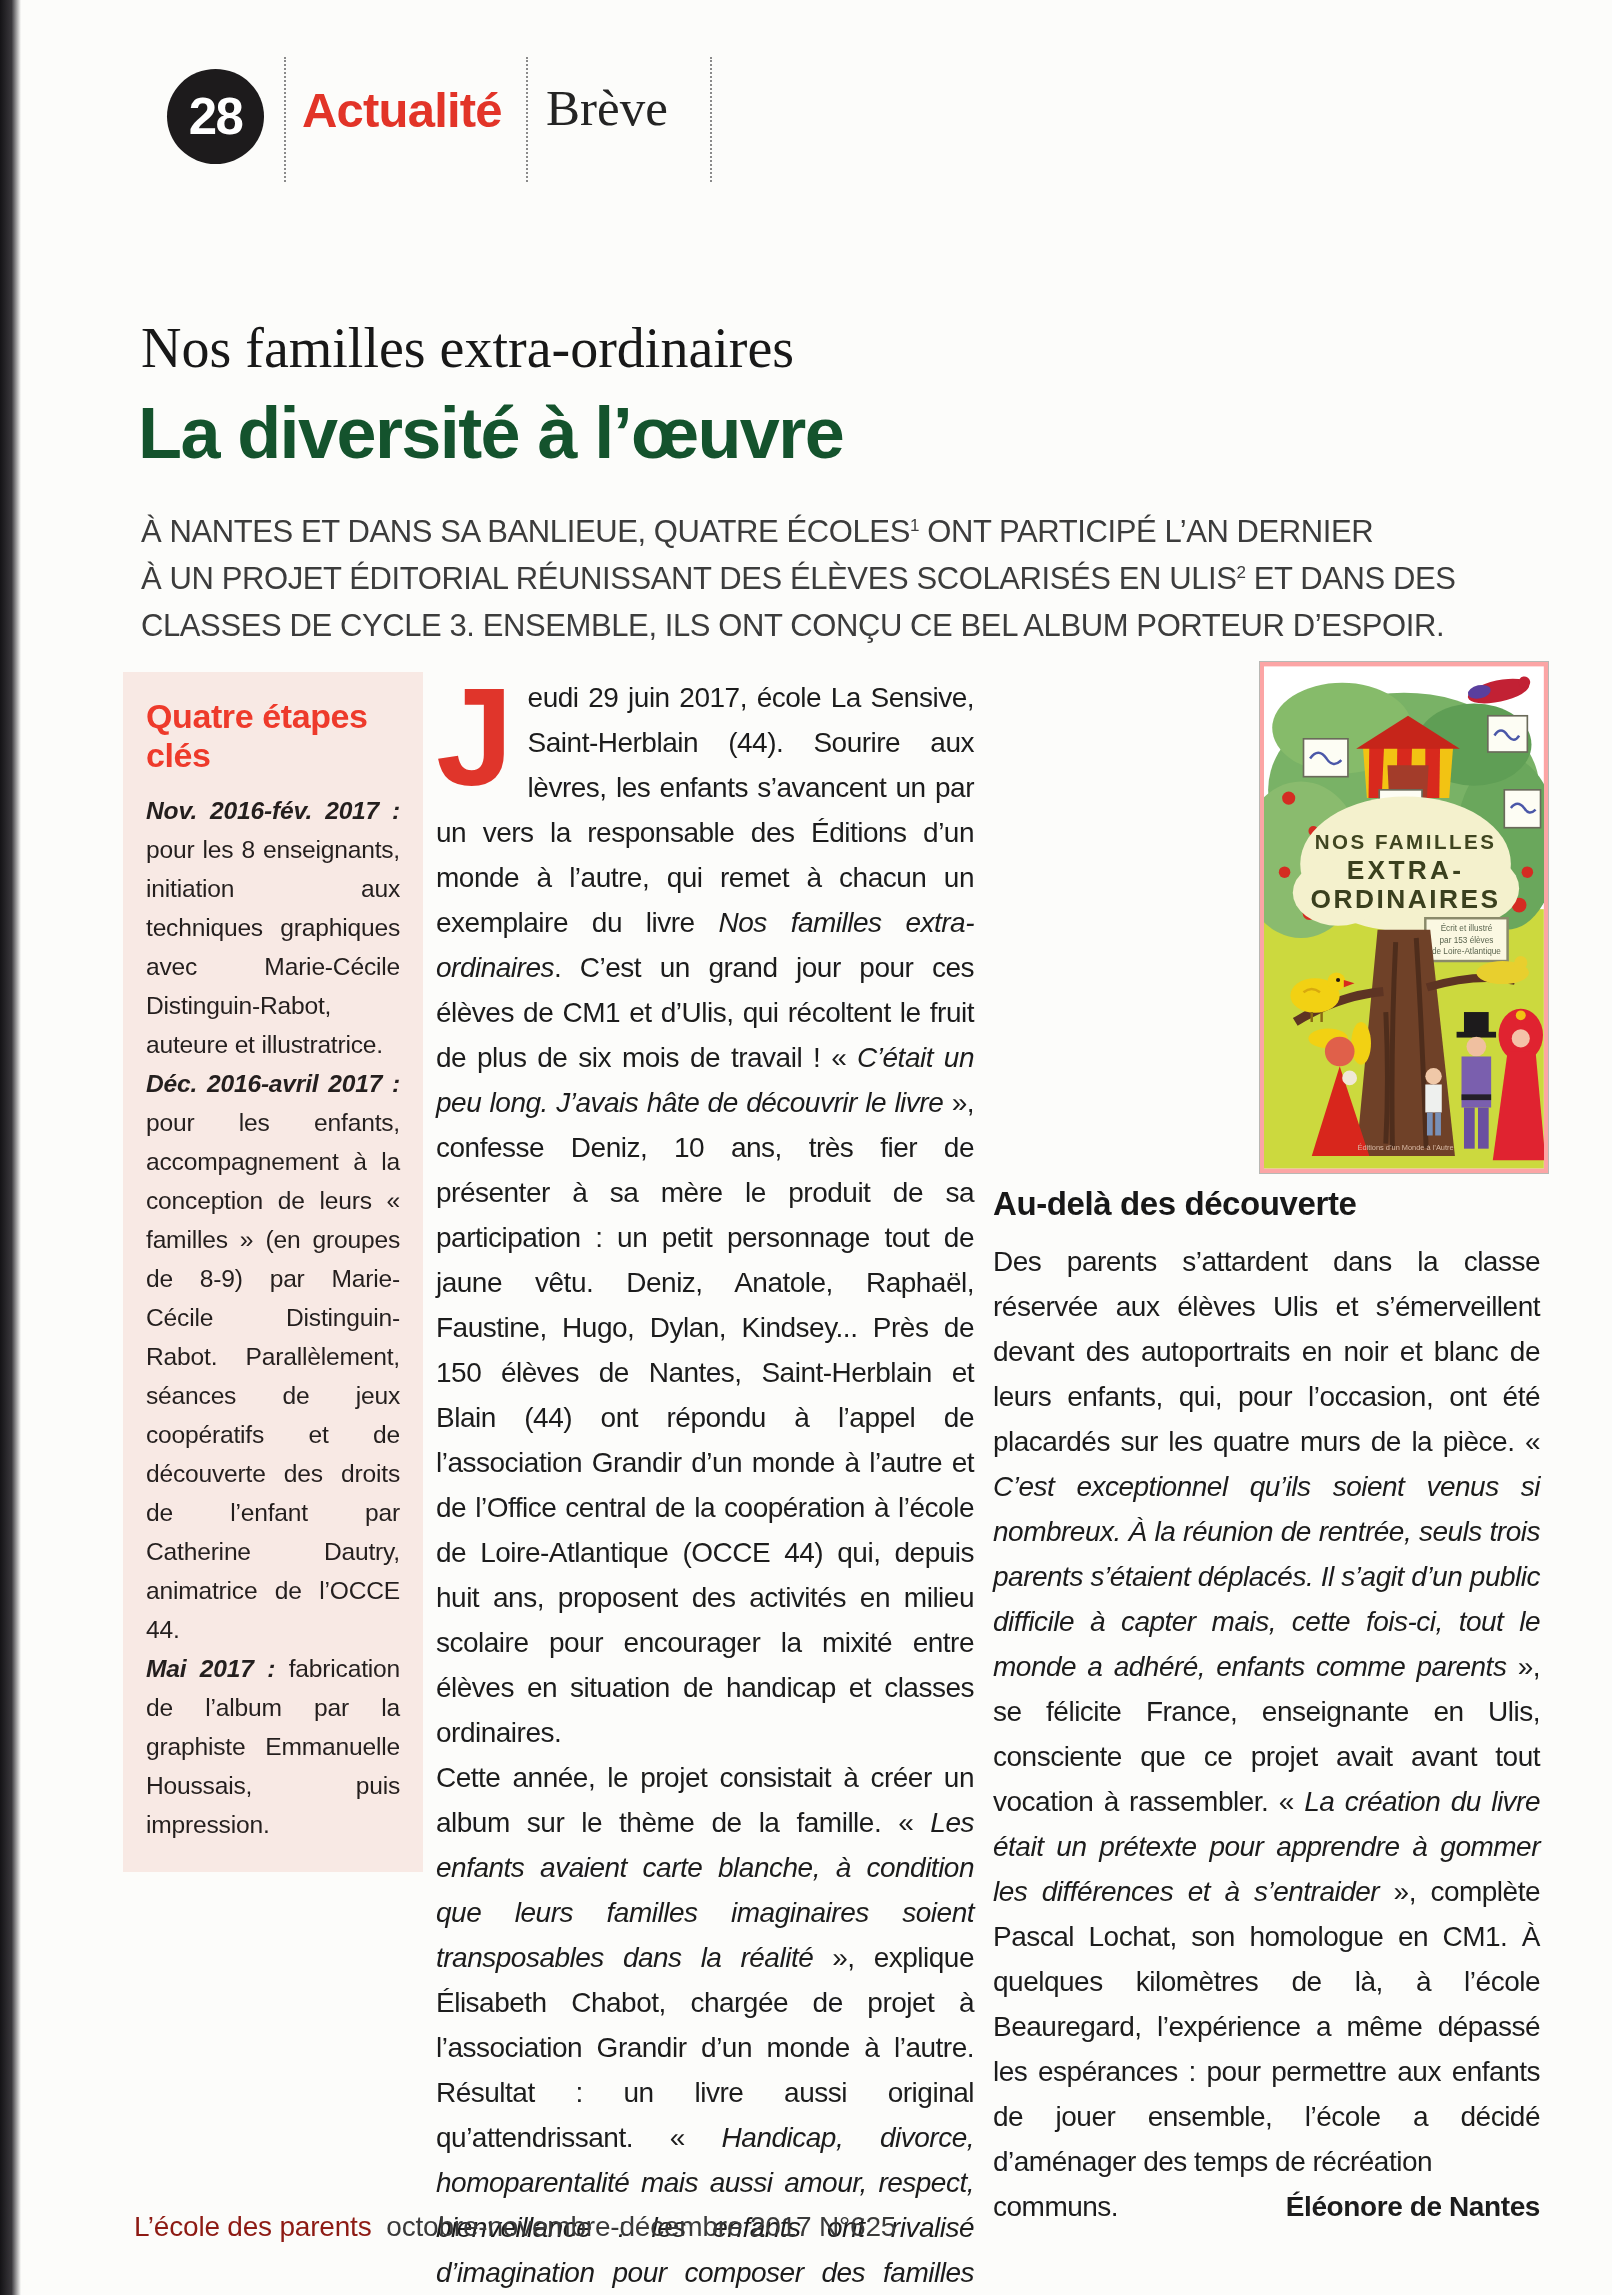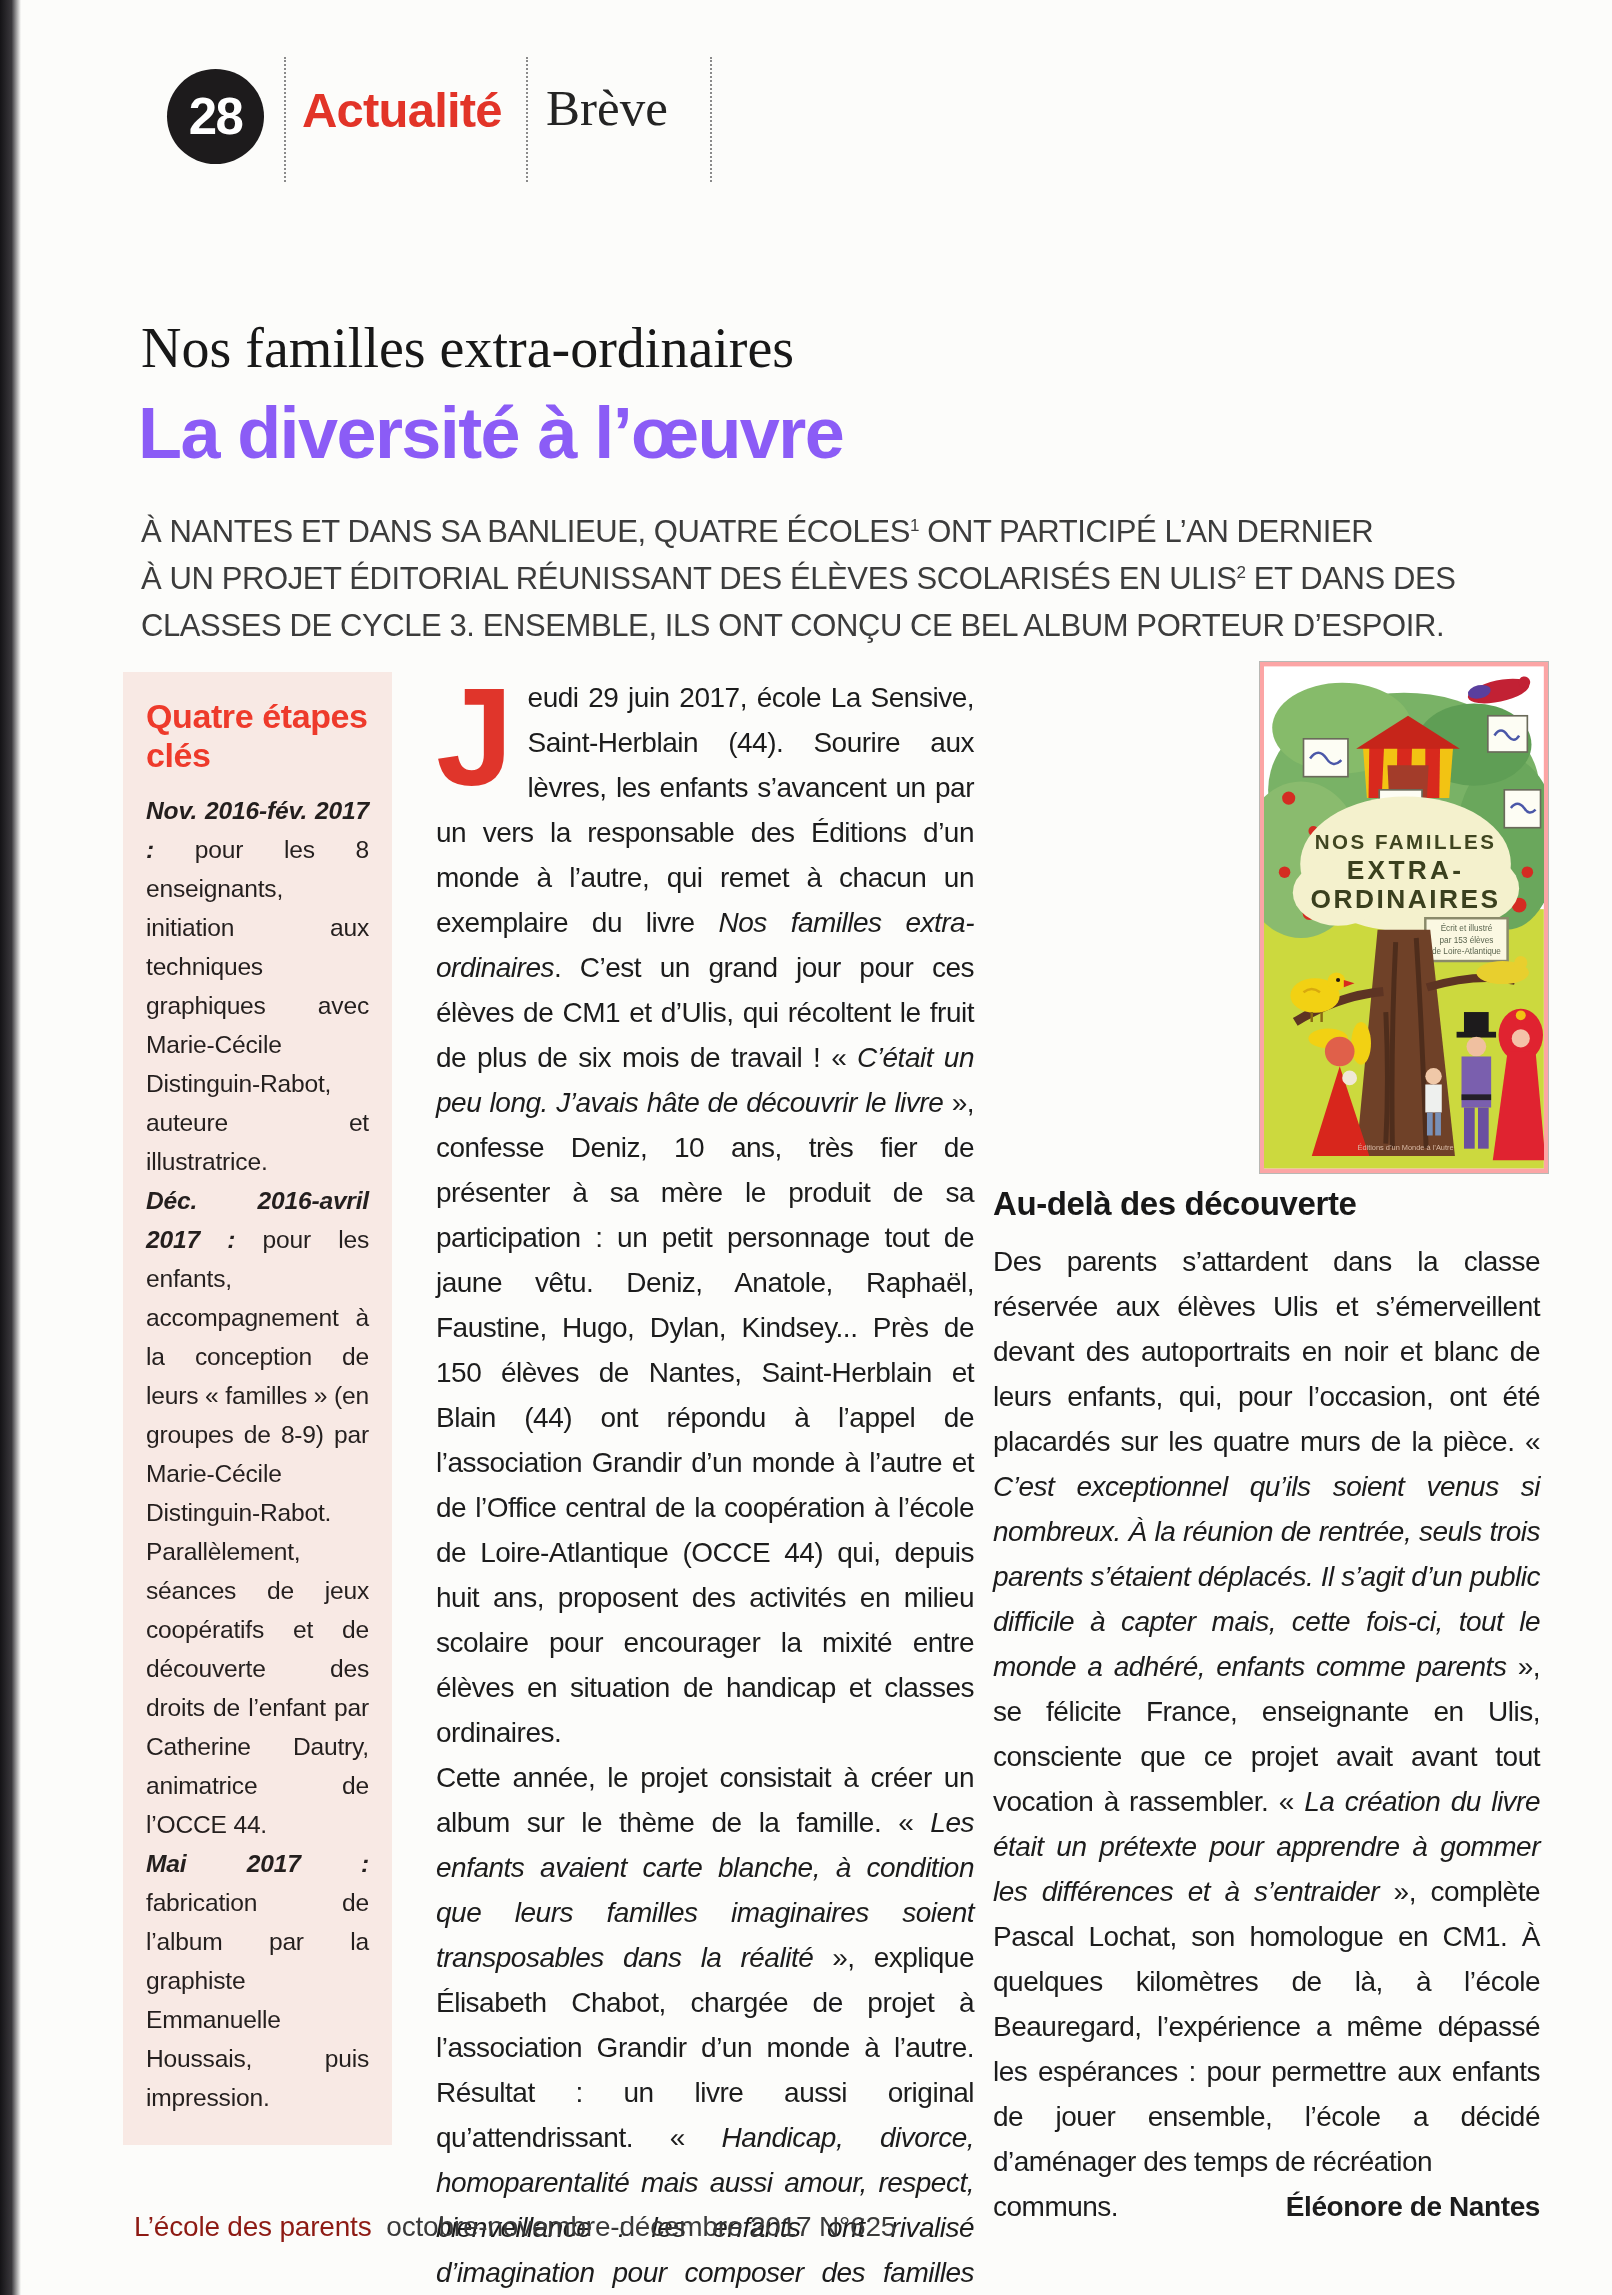--- a/index.html
+++ b/index.html
@@ -12,26 +12,26 @@
         border-radius:50%;display:flex;align-items:center;justify-content:center;}
   #page-circle span{color:#fff;font-size:51px;font-weight:700;letter-spacing:-1.6px;}
   .vdash{position:absolute;top:57px;height:125px;width:0;border-left:2.5px dotted #8a8a8a;}
   #section-label{position:absolute;left:302px;top:82px;font-size:49px;font-weight:700;
         color:#e23428;letter-spacing:-0.8px;}
   #subsection-label{position:absolute;left:546px;top:79px;font-size:51px;
         font-family:"Liberation Serif",serif;color:#242424;}
   
   #kicker{position:absolute;left:141px;top:316px;font-size:56px;font-family:"Liberation Serif",serif;
         font-weight:500;color:#181818;letter-spacing:0;}
-  #headline{position:absolute;left:138px;top:392px;font-size:72px;font-weight:700;color:#8b5cf6;
+  #headline{position:absolute;left:138px;top:392px;font-size:72px;font-weight:700;color:#14532d;
         letter-spacing:-1.6px;}
   #standfirst{position:absolute;left:141px;top:508px;width:1426px;font-size:31px;line-height:47px;
         color:#3c3c3c;letter-spacing:-0.4px;}
   
-  #sidebar{position:absolute;left:123px;top:672px;width:269px;box-sizing:border-box;
+  #sidebar{position:absolute;left:123px;top:672px;width:300px;box-sizing:border-box;
         background:#f8e9e4;padding:24.6px 23px 28px 23px;}
   #sidebar h3{margin:0 0 16.4px 0;font-size:34px;color:#ee3a2b;letter-spacing:-0.4px;}
   #sidebar p{margin:0;font-size:24.6px;line-height:39px;text-align:justify;color:#241f1e;letter-spacing:-0.2px;}
   
   #footnotes{position:absolute;left:134px;top:1772px;width:279px;font-size:26px;line-height:37px;color:#242424;}
   #footnotes p{margin:0 0 16.4px 0;}
   
   .bodytext{font-size:28px;line-height:45px;letter-spacing:-0.5px;color:#1c1c1c;}
   #col1{position:absolute;left:436px;top:675px;width:538px;text-align:justify;}
   #col1 p{margin:0;}

